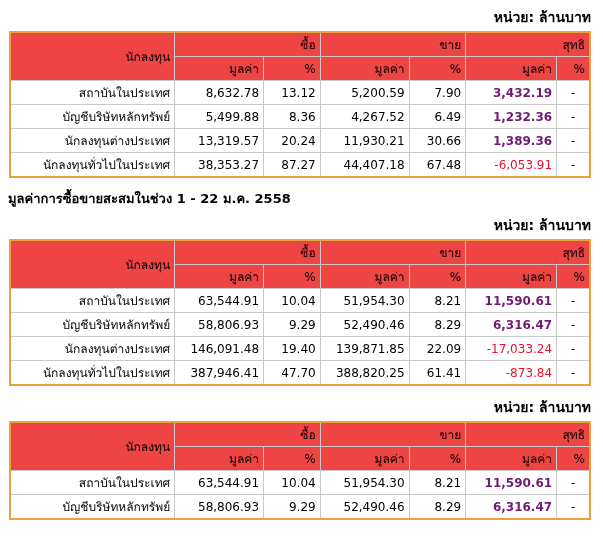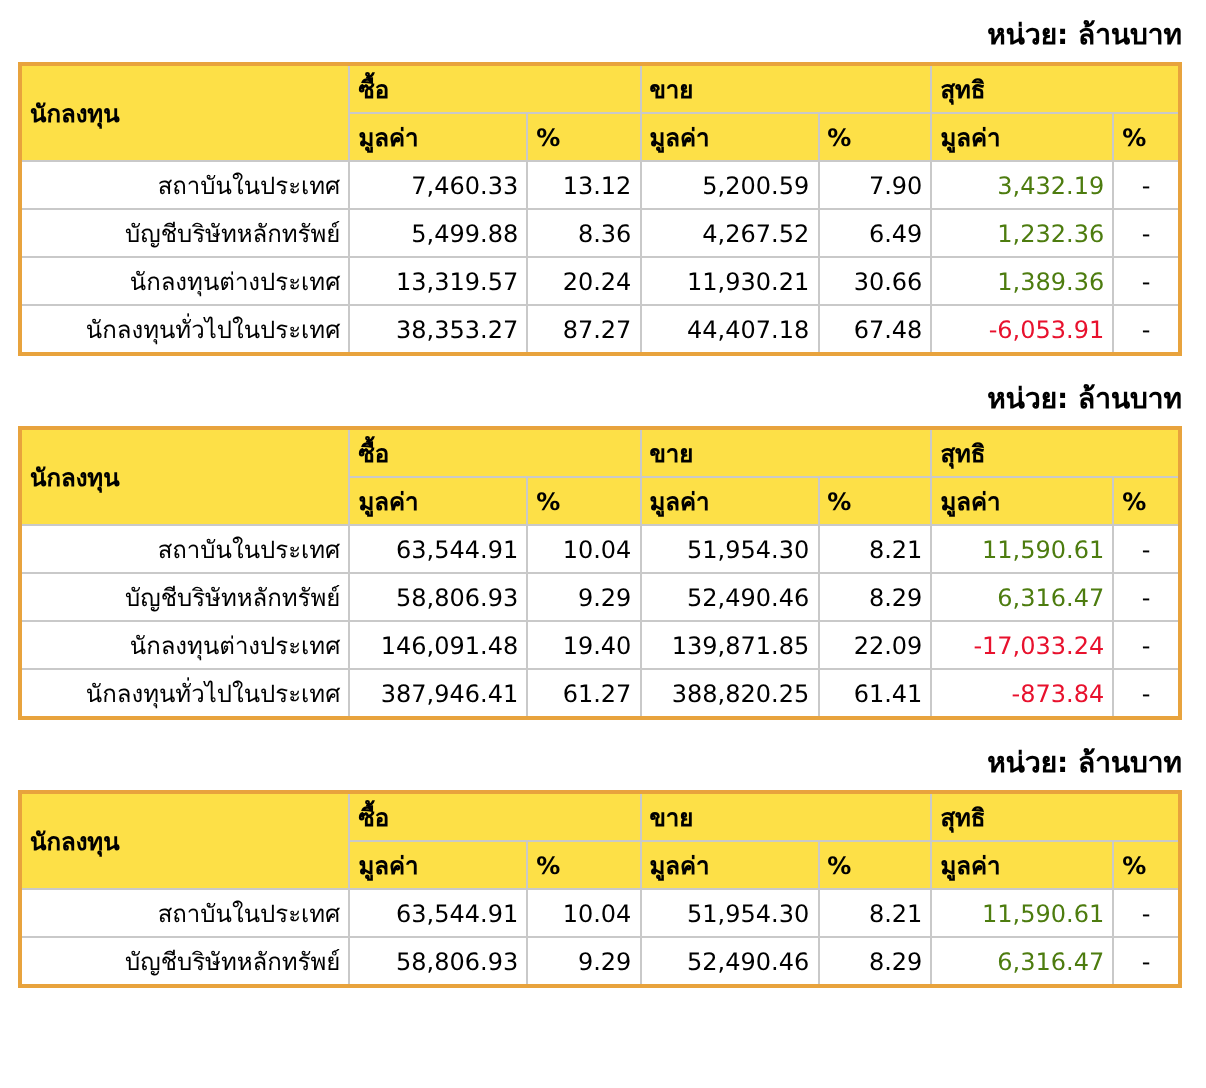--- a/index.html
+++ b/index.html
@@ -47,23 +47,23 @@
   table.report th,
   table.report td {
     border: 1px solid #c9c9c9;
     font-size: 12px;
     padding: 2px 4px;
     box-sizing: border-box;
     white-space: nowrap;
     overflow: hidden;
   }
   table.report thead th {
-    background: #fde047;
-    font-weight: bold;
-    text-align: left;
+    background: #ef4444;
+    font-weight: normal;
+    text-align: right;
     color: #000000;
     height: 22px;
   }
   table.report thead th.grouphead {
     height: 24px;
   }
   table.report tbody td {
     height: 21px;
     background: #ffffff;
   }
@@ -71,21 +71,21 @@
     text-align: right;
     padding-left: 4px;
   }
   td.num {
     text-align: right;
     padding-right: 5px;
   }
   td.dash {
     text-align: center;
   }
-  .pos { color: #4d7c0f; }
+  .pos { color: #701a75; font-weight: bold; }
   .neg { color: #e8112d; }
   
   col.c-name { width: 163px; }
   col.c-val  { width: 88px; }
   col.c-pct  { width: 56px; }
   col.c-net  { width: 90px; }
   col.c-netpct { width: 33px; }
 </style>
 </head>
 <body>
@@ -116,21 +116,21 @@
           <th>%</th>
           <th>มูลค่า</th>
           <th>%</th>
           <th>มูลค่า</th>
           <th>%</th>
         </tr>
       </thead>
       <tbody>
         <tr>
           <td class="name">สถาบันในประเทศ</td>
-          <td class="num">7,460.33</td>
+          <td class="num">8,632.78</td>
           <td class="num">13.12</td>
           <td class="num">5,200.59</td>
           <td class="num">7.90</td>
           <td class="num pos">3,432.19</td>
           <td class="dash">-</td>
         </tr>
         <tr>
           <td class="name">บัญชีบริษัทหลักทรัพย์</td>
           <td class="num">5,499.88</td>
           <td class="num">8.36</td>
@@ -155,20 +155,21 @@
           <td class="num">44,407.18</td>
           <td class="num">67.48</td>
           <td class="num neg">-6,053.91</td>
           <td class="dash">-</td>
         </tr>
       </tbody>
     </table>
   </div>
 
   <div class="section">
+    <div class="section-title">มูลค่าการซื้อขายสะสมในช่วง 1 - 22 ม.ค. 2558</div>
     <div class="unit-line">หน่วย: ล้านบาท</div>
     <table class="report">
       <colgroup>
         <col class="c-name">
           <col class="c-val">
           <col class="c-pct">
           <col class="c-val">
           <col class="c-pct">
           <col class="c-net">
           <col class="c-netpct">
@@ -213,21 +214,21 @@
           <td class="num">146,091.48</td>
           <td class="num">19.40</td>
           <td class="num">139,871.85</td>
           <td class="num">22.09</td>
           <td class="num neg">-17,033.24</td>
           <td class="dash">-</td>
         </tr>
         <tr>
           <td class="name">นักลงทุนทั่วไปในประเทศ</td>
           <td class="num">387,946.41</td>
-          <td class="num">61.27</td>
+          <td class="num">47.70</td>
           <td class="num">388,820.25</td>
           <td class="num">61.41</td>
           <td class="num neg">-873.84</td>
           <td class="dash">-</td>
         </tr>
       </tbody>
     </table>
   </div>
 
   <div class="section">

